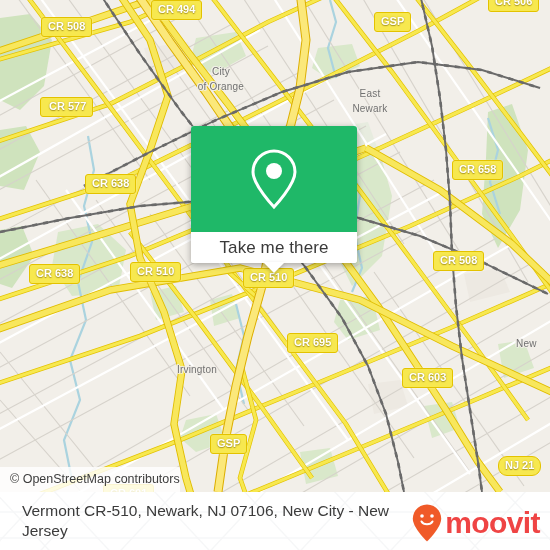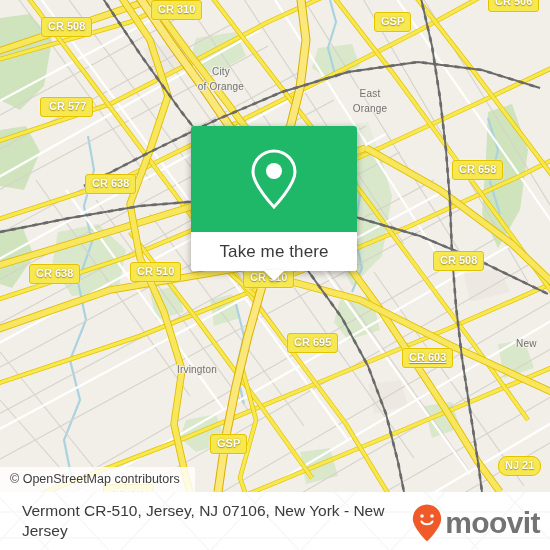--- a/index.html
+++ b/index.html
@@ -51,21 +51,21 @@
     box-shadow: 0 0 0 .5px rgba(255,255,255,.25);
   }
 
   
   #attribution {
     position: absolute; left: 0; bottom: 0;
     background: rgba(255,255,255,.82);
     color: #3d3d3d;
     font-size: 12.5px;
     line-height: 1;
-    padding: 6px 15px 7px 10px;
+    padding: 6px 0 7px 10px;
     border-top-right-radius: 2px;
     white-space: nowrap;
     text-align: right;
   }
 
   
   #callout {
     position: absolute;
     left: 191px; top: 126px;
     width: 166px;
@@ -75,21 +75,21 @@
     overflow: visible;
   }
   #callout-head {
     height: 106px;
     background: #1fb868;
     border-top-left-radius: 3px;
     border-top-right-radius: 3px;
     display: flex; align-items: center; justify-content: center;
   }
   #callout-body {
-    height: 39px;
+    height: 31px;
     background: #fff;
     border-bottom-left-radius: 3px;
     border-bottom-right-radius: 3px;
     display: flex; align-items: center; justify-content: center;
     position: relative;
   }
   #callout-label {
     color: #3a3a3a;
     font-size: 17px;
     letter-spacing: .1px;
@@ -118,21 +118,21 @@
     color: #3b3b3b;
     font-size: 15.5px;
     line-height: 20px;
   }
   #moovit-logo {
     position: absolute;
     right: 10px; top: 12px;
     display: flex; align-items: center; gap: 3px;
   }
   #moovit-wordmark {
-    color: #737373;
+    color: #ef4444;
     font-size: 30px;
     font-weight: bold;
     letter-spacing: -.6px;
     line-height: 30px;
   }
 </style>
 </head>
 <body>
 
 <div id="page">
@@ -301,37 +301,37 @@
         <path class="rail" d="M0,232 L70,218 L140,206 L212,200 L282,204 L352,216 L420,236 L482,262 L548,294"></path>
         <path class="raild" d="M0,232 L70,218 L140,206 L212,200 L282,204 L352,216 L420,236 L482,262 L548,294"></path>
         <path class="rail" d="M420,-6 L432,46 L440,98 L446,150 L450,202 L452,254 L456,306 L462,358 L470,410 L478,462 L482,492"></path>
         <path class="raild" d="M420,-6 L432,46 L440,98 L446,150 L450,202 L452,254 L456,306 L462,358 L470,410 L478,462 L482,492"></path>
       </g>
     </svg>
 
     <div class="place-label" style="left:166px; top:64px; width:110px;">City
 of Orange</div>
     <div class="place-label" style="left:330px; top:86px; width:80px;">East
-Orange</div>
+Newark</div>
     <div class="place-label" style="left:152px; top:362px; width:90px;">Irvington</div>
     <div class="place-label" style="left:516px; top:336px; width:60px; text-align:left;">New</div>
 
     <div class="shield" style="left:41px;  top:17px;">CR 508</div>
-    <div class="shield" style="left:151px; top:0px;">CR 310</div>
+    <div class="shield" style="left:151px; top:0px;">CR 494</div>
     <div class="shield" style="left:374px; top:12px;">GSP</div>
     <div class="shield" style="left:488px; top:-8px;">CR 506</div>
     <div class="shield" style="left:40px;  top:97px;padding-left:8px;">CR 577</div>
     <div class="shield" style="left:85px;  top:174px;">CR 638</div>
     <div class="shield" style="left:452px; top:160px;">CR 658</div>
     <div class="shield" style="left:433px; top:251px;">CR 508</div>
     <div class="shield" style="left:29px;  top:264px;">CR 638</div>
     <div class="shield" style="left:130px; top:262px;">CR 510</div>
     <div class="shield" style="left:243px; top:268px;">CR 510</div>
     <div class="shield" style="left:287px; top:333px;">CR 695</div>
-    <div class="shield" style="left:402px; top:348px;text-decoration:underline;">CR 603</div>
+    <div class="shield" style="left:402px; top:368px;">CR 603</div>
     <div class="shield" style="left:210px; top:434px;">GSP</div>
     <div class="shield" style="left:498px; top:456px;border-radius:9px;">NJ 21</div>
     <div class="shield" style="left:103px; top:484px;">CR 601</div>
 
     <div id="attribution">© OpenStreetMap contributors</div>
 
     <div id="callout">
       <div id="callout-head">
         <svg width="52" height="64" viewBox="0 0 52 64">
           <path d="M26 4 C14.4 4 5 13.4 5 25 C5 38 26 60 26 60 C26 60 47 38 47 25 C47 13.4 37.6 4 26 4 Z" fill="none" stroke="#ffffff" stroke-width="3"></path>
@@ -361,21 +361,21 @@
           <path d="M140,-16 L220,70"></path>
         <path d="M230,-16 L310,70"></path>
           <path d="M320,-16 L400,70"></path>
           <path d="M410,-16 L490,70"></path>
         <path d="M490,-16 L560,58"></path>
         <path d="M0,20 L550,20"></path>
           <path d="M0,46 L550,46"></path>
       </g>
     </svg>
 
-    <div id="bar-title">Vermont CR-510, Jersey, NJ 07106, New York - New Jersey</div>
+    <div id="bar-title">Vermont CR-510, Newark, NJ 07106, New City - New Jersey</div>
 
     <div id="moovit-logo">
       <svg width="30" height="38" viewBox="0 0 30 38">
         <path d="M15 0.5 C7 0.5 0.8 6.8 0.8 14.8 C0.8 24 15 37.5 15 37.5 C15 37.5 29.2 24 29.2 14.8 C29.2 6.8 23 0.5 15 0.5 Z" fill="#f05a28"></path>
         <circle cx="10" cy="12" r="1.8" fill="#ffffff"></circle>
         <circle cx="20" cy="12" r="1.8" fill="#ffffff"></circle>
         <path d="M9.5 17.5 C11.5 21.2 18.5 21.2 20.5 17.5" fill="none" stroke="#ffffff" stroke-width="2" stroke-linecap="round"></path>
       </svg>
       <span id="moovit-wordmark">moovit</span>
     </div>

